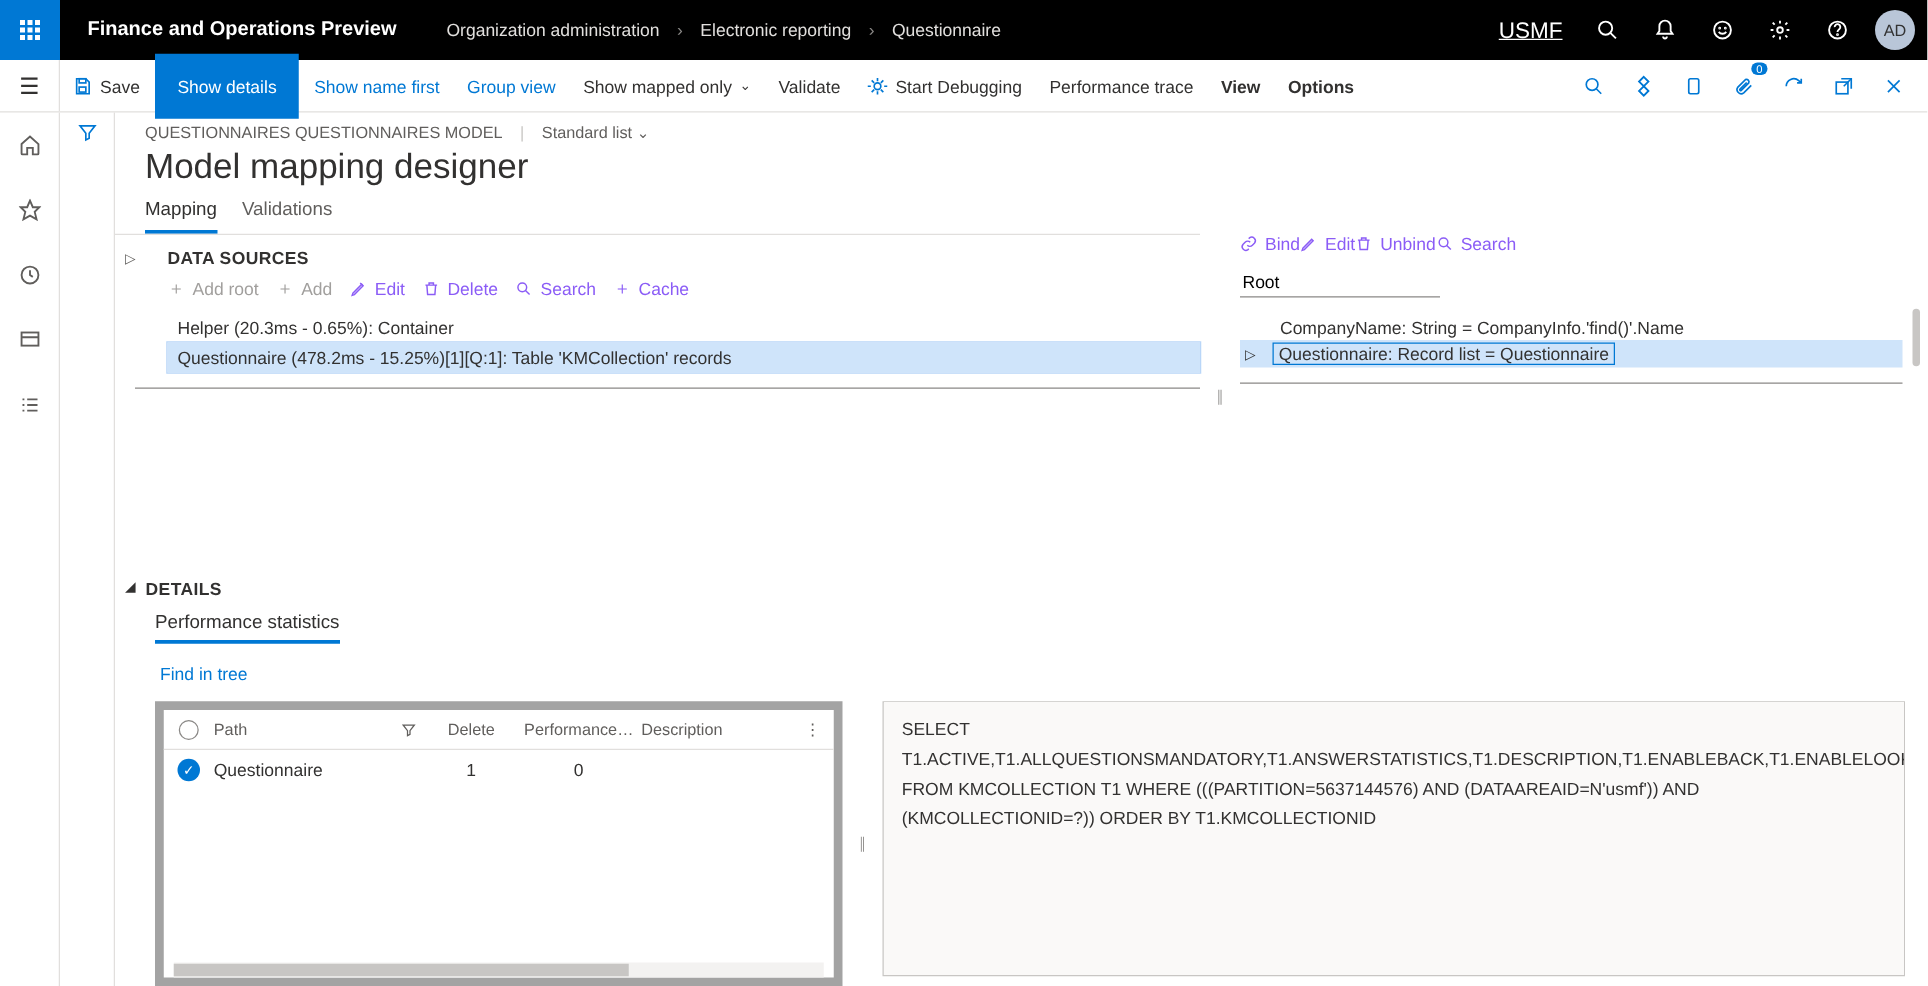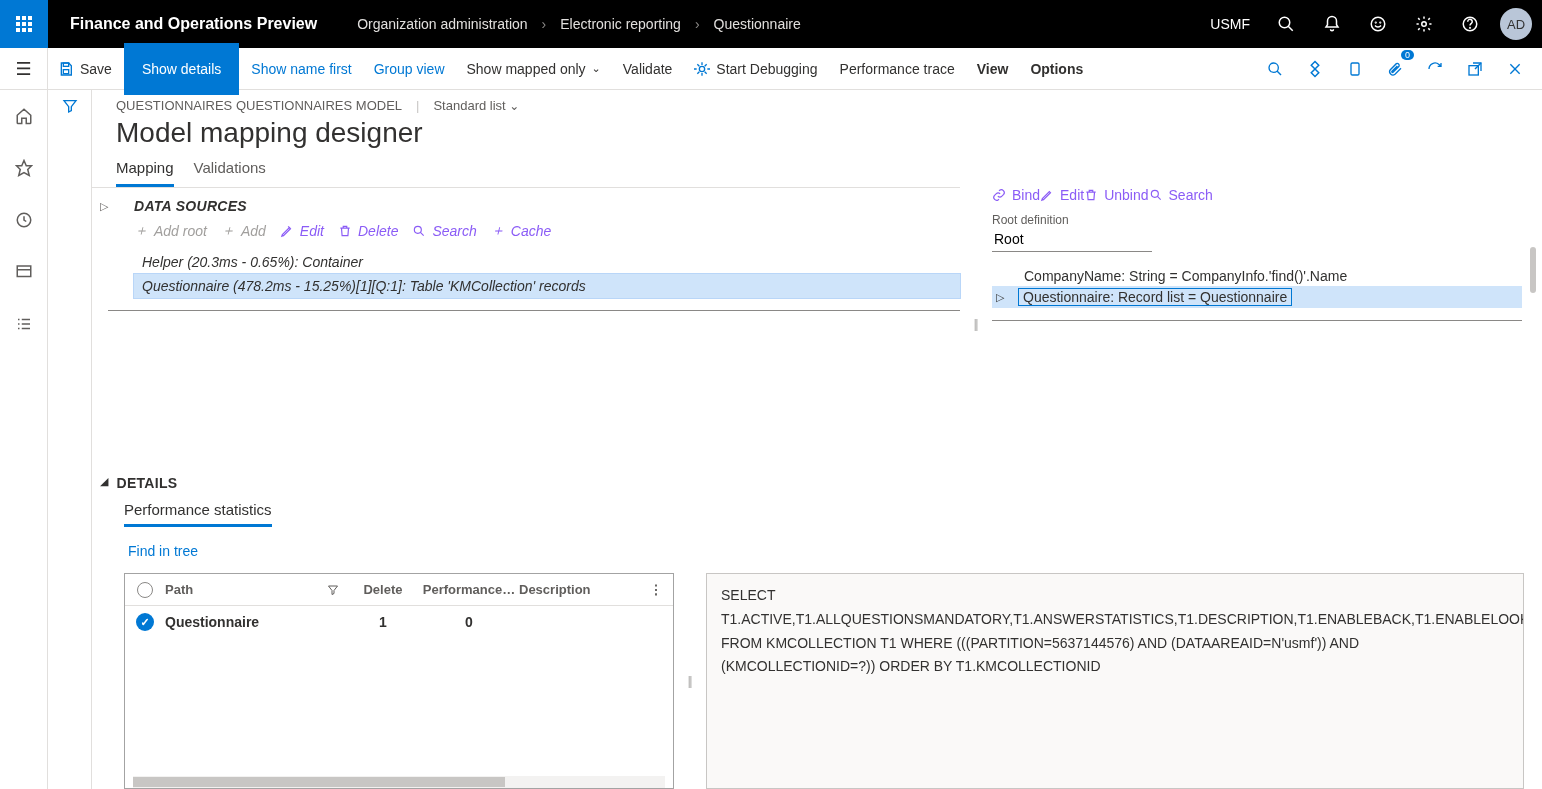--- a/index.html
+++ b/index.html
@@ -8,21 +8,21 @@
   
   .topbar { height: 48px; background: #000; color: #fff; display: flex; align-items: center; }
   .waffle { width: 48px; height: 48px; background: #0078d4; display: flex; align-items: center; justify-content: center; }
   .waffle-grid { display: grid; grid-template-columns: repeat(3, 4px); grid-template-rows: repeat(3, 4px); gap: 2px; }
   .waffle-dot { background: #fff; width: 4px; height: 4px; }
   .app-title { font-weight: 600; padding: 0 22px; font-size: 16px; }
   .breadcrumb { display: flex; align-items: center; gap: 14px; padding-left: 18px; font-size: 14px; color: #e1dfdd; }
   .breadcrumb span.sep { color: #8a8886; }
   .topbar-right { margin-left: auto; display: flex; align-items: center; gap: 6px; padding-right: 10px; }
   .topbar-right .icon-btn { width: 40px; height: 48px; display: flex; align-items: center; justify-content: center; color: #fff; }
-  .topbar-right .company { padding: 0 10px; font-size: 14px; }
+  .topbar-right .company { padding: 0 10px; font-size: 18px; text-decoration: underline; }
   .avatar { width: 32px; height: 32px; border-radius: 50%; background: #b9c6d8; display: flex; align-items: center; justify-content: center; font-size: 13px; color: #333; font-weight: 500; margin-left: 4px; }
 
   
   .actionbar { height: 42px; border-bottom: 1px solid #e1dfdd; display: flex; align-items: center; padding-left: 48px; gap: 2px; position: relative; }
   .left-rail { position: absolute; left: 0; top: 0; bottom: 0; width: 48px; display: flex; align-items: center; justify-content: center; border-right: 1px solid #e1dfdd; }
   .hamburger { font-size: 18px; }
   .ab-btn { height: 52px; padding: 0 10px; display: flex; align-items: center; gap: 6px; color: #323130; cursor: pointer; }
   .ab-btn.primary { background: #0078d4; color: #fff; padding: 0 18px; }
   .ab-btn.link { color: #0078d4; }
   .actionbar-right { margin-left: auto; display: flex; align-items: center; gap: 10px; padding-right: 12px; }
@@ -78,21 +78,21 @@
 
   
   .details-wrap { padding:10px 8px 0 8px; }
   .details-head { display:flex; align-items:center; gap:8px; }
   .details-head .tri { font-size:11px; }
   .perf-tab-row { padding-left:24px; margin-top:10px; }
   .perf-tab { display:inline-block; font-size:15px; padding-bottom:6px; border-bottom:3px solid #0078d4; }
   .find-link { color:#0078d4; padding-left:28px; margin-top:16px; display:block; font-size:14px; }
 
   .perf-body { display:flex; gap:10px; margin-top:14px; padding-left:24px; padding-right:10px; }
-  .grid { border:1px solid #a3a3a3; flex:0 0 550px; position:relative;font-weight:bold; }
+  .grid { border:7px solid #a3a3a3; flex:0 0 550px; position:relative; }
   .grid-head, .grid-row { display:flex; align-items:center; height:32px; }
   .grid-head { border-bottom:1px solid #e1dfdd; font-size:13px; color:#605e5c; }
   .grid-row { font-size:14px; }
   .gc-check { width:40px; display:flex; justify-content:center; }
   .gc-path { flex:1; }
   .gc-q { width:72px; text-align:center; }
   .gc-dup { width:100px; text-align:center; }
   .gc-desc { width:120px; }
   .gc-menu { width:34px; text-align:center; color:#605e5c; }
   .funnel-small { color:#605e5c; font-size:13px; margin-left:auto; padding-right:8px; }
@@ -321,21 +321,21 @@
       <div class="tab active">Mapping</div>
       <div class="tab">Validations</div>
     </div>
 
     <div class="split-row">
 
       <div class="split-left">
         <div class="ds-panel">
           <div class="ds-head">
             <span class="collapse-toggle">▷</span>
-            <div style="flex:1;font-style:italic;">
+            <div style="flex:1;">
               <div class="section-title">DATA SOURCES</div>
               <div class="ds-toolbar" style="margin-left:0;">
                 <span class="tool-btn disabled">＋ <span>Add root</span></span>
                 <span class="tool-btn disabled">＋ <span>Add</span></span>
                 <span class="tool-btn">
                   <svg width="14" height="14" viewBox="0 0 24 24" fill="none" stroke="currentColor" stroke-width="2">
                       <path d="M3 21l3-1 12-12-2-2L4 18z"></path>
                       <path d="M14 4l3 3"></path>
                     </svg>
                   <span>Edit</span>
@@ -392,21 +392,20 @@
             <span>Unbind</span>
           </span>
           <span class="tool-btn">
             <svg width="14" height="14" viewBox="0 0 24 24" fill="none" stroke="currentColor" stroke-width="2">
                 <circle cx="10" cy="10" r="6"></circle>
                 <line x1="20" y1="20" x2="14" y2="14"></line>
               </svg>
             <span>Search</span>
           </span>
         </div>
-        <div class="field-label">Root definition</div>
         <input class="field-input" readonly="" value="Root" style="">
         <div class="dm-tree-row" style="padding-left:32px;">
           <span>CompanyName: String = CompanyInfo.'find()'.Name</span>
         </div>
         <div class="dm-tree-row selected">
           <span style="font-size:11px;width:14px;">▷</span>
           <span class="boxed">Questionnaire: Record list = Questionnaire</span>
         </div>
         <div class="bottom-divider" style="margin-left:0;"></div>
       </div>

